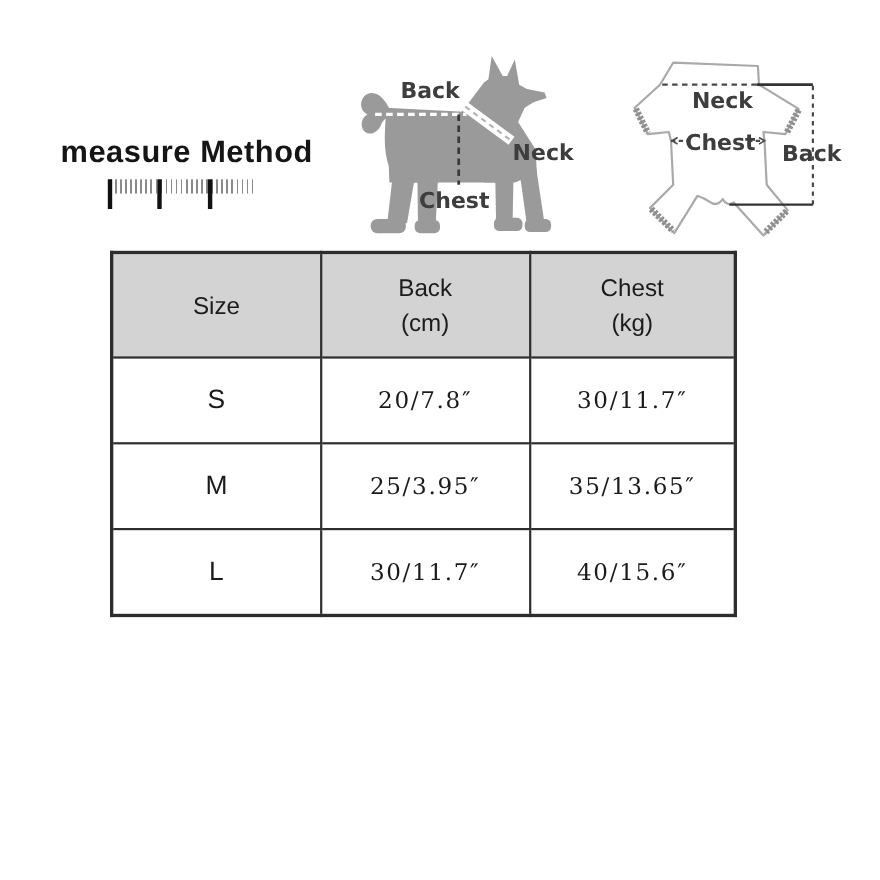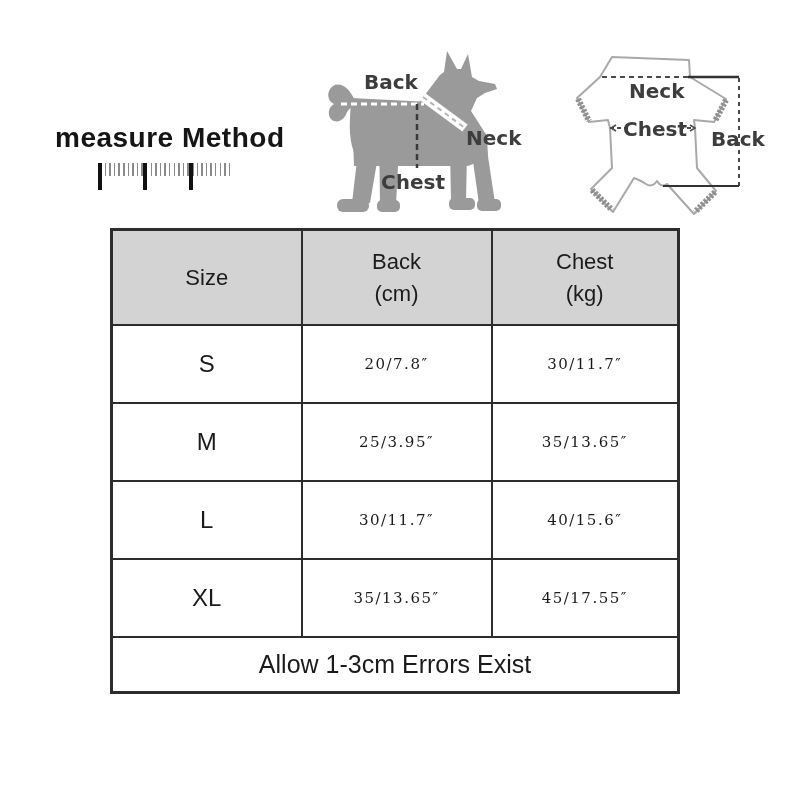--- a/index.html
+++ b/index.html
@@ -14,28 +14,28 @@
   
   .ruler{left:98px;top:163px;width:138px;height:30px;}
   .ruler .small-ticks{position:absolute;left:2px;top:0;width:132px;height:13px;
      background:repeating-linear-gradient(to right,#8a8a8a 0 1.5px,transparent 1.5px 4.6px);}
   .ruler .tall{position:absolute;top:0;width:4px;height:27px;background:#111;}
 
   
   .dlabel{font-size:20px;font-weight:bold;color:#3d3d3d;font-family:"DejaVu Sans",sans-serif;}
 
   
-  .size-table-wrap{left:100px;top:228px;margin-left:10px;}
+  .size-table-wrap{left:100px;top:228px;}
   table.size-table{border-collapse:collapse;table-layout:fixed;width:567px;color:#1b1b1b;
      border:3px solid #2d2d2d;}
   table.size-table td{border:2px solid #2d2d2d;text-align:center;vertical-align:middle;padding:0;}
   tr.head td{height:93px;background:#d3d3d3;font-size:22px;line-height:1.45;}
   tr.rowr td{height:76px;}
   td.size-cell{font-size:24px;}
-  td.meas-cell{font-family:"DejaVu Serif","Liberation Serif",serif;font-size:15px;letter-spacing:1.5px;}
+  td.meas-cell{font-family:"DejaVu Serif","Liberation Serif",serif;font-size:21px;letter-spacing:1.5px;}
   tr.foot td{height:53px;font-size:25px;}
 </style>
 </head>
 <body>
 
 <div class="abs title">measure Method</div>
 
 <div class="abs ruler">
   <div class="small-ticks"></div>
   <div class="tall" style="left:0;"></div>
@@ -134,23 +134,15 @@
     <tr class="rowr">
       <td class="size-cell">M</td>
       <td class="meas-cell">25/3.95″</td>
       <td class="meas-cell">35/13.65″</td>
     </tr>
     <tr class="rowr">
       <td class="size-cell">L</td>
       <td class="meas-cell">30/11.7″</td>
       <td class="meas-cell">40/15.6″</td>
     </tr>
-    <tr class="rowr">
-      <td class="size-cell">XL</td>
-      <td class="meas-cell">35/13.65″</td>
-      <td class="meas-cell">45/17.55″</td>
-    </tr>
-    <tr class="foot">
-      <td colspan="3">Allow 1-3cm Errors Exist</td>
-    </tr>
   </tbody>
     </table>
 </div>
 
 </body></html>

